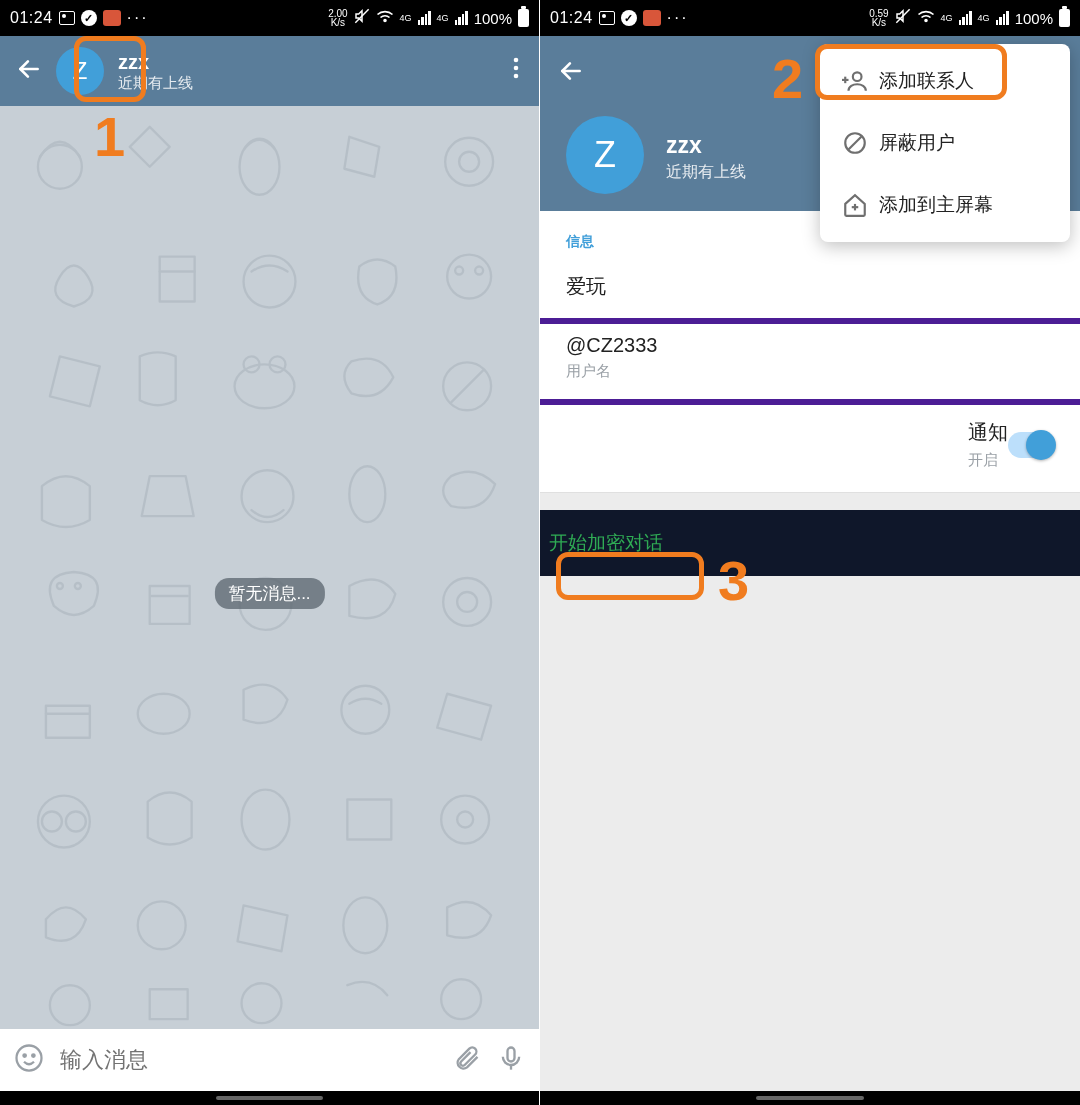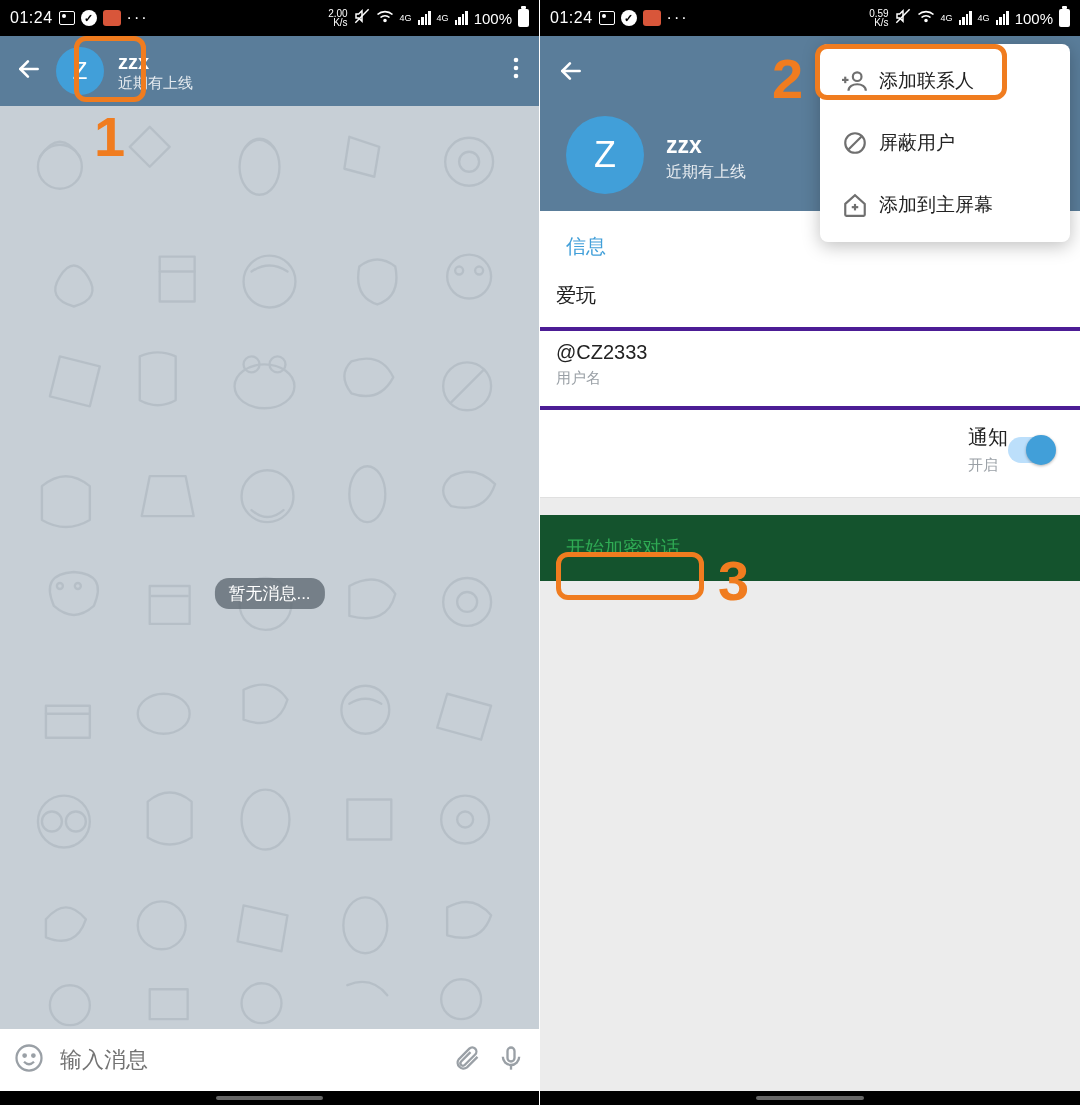--- a/index.html
+++ b/index.html
@@ -6,21 +6,21 @@
   html, body { width: 1080px; height: 1105px; font-family: -apple-system, "Helvetica Neue", Arial, "PingFang SC", "Microsoft YaHei", sans-serif; background:#fff; }
   .container { display:flex; width:1080px; height:1105px; }
   .pane { position:relative; width:540px; height:1105px; overflow:hidden; background:#e9e9e9; border-right:1px solid #fff; }
   .pane:last-child { border-right:none; }
 
   
   .statusbar { height:36px; background:#000; color:#fff; display:flex; align-items:center; justify-content:space-between; padding:0 10px; font-size:16px; }
   .sb-left, .sb-right { display:flex; align-items:center; gap:6px; }
   .sb-time { font-weight:500; letter-spacing:0.5px; }
   .sb-dots { letter-spacing:2px; }
-  .sb-kbs { font-size:10px; line-height:9px; text-align:right; }
+  .sb-kbs { font-size:10px; line-height:9px; text-align:center; }
   .sb-percent { font-size:15px; }
   .sb-battery { width:11px; height:18px; background:#fff; border-radius:2px; position:relative; }
   .sb-battery::before { content:""; position:absolute; top:-3px; left:3px; width:5px; height:3px; background:#fff; border-radius:1px; }
   .sb-img { width:16px; height:14px; border:1.5px solid #fff; border-radius:2px; position:relative; }
   .sb-img::after { content:""; position:absolute; top:2px; left:2px; width:4px; height:4px; border-radius:50%; background:#fff; }
   .sb-check { width:16px; height:16px; border-radius:50%; background:#fff; color:#000; display:flex; align-items:center; justify-content:center; font-size:11px; font-weight:bold; }
   .sb-red { width:18px; height:16px; background:#d8563a; border-radius:3px; position:relative; }
   .sb-signal { display:inline-flex; align-items:flex-end; gap:1px; }
   .sb-signal span { width:2.5px; background:#fff; }
   .sb-signal span:nth-child(1){height:5px;} .sb-signal span:nth-child(2){height:8px;} .sb-signal span:nth-child(3){height:11px;} .sb-signal span:nth-child(4){height:14px;}
@@ -55,33 +55,33 @@
   .profile-avatar { width:78px; height:78px; border-radius:50%; background:#419fd9; color:#fff; display:flex; align-items:center; justify-content:center; font-size:36px; font-weight:500; position:absolute; left:26px; top:80px; }
   .profile-text { position:absolute; left:126px; top:96px; color:#fff; }
   .profile-text .p-name { font-size:23px; font-weight:600; }
   .profile-text .p-sub { font-size:16px; opacity:0.85; margin-top:3px; }
 
   .menu { position:absolute; top:8px; right:10px; width:250px; background:#fff; border-radius:8px; box-shadow:0 4px 18px rgba(0,0,0,0.25); z-index:10; padding:6px 0; }
   .menu-item { display:flex; align-items:center; gap:11px; padding:18px 22px; font-size:19px; color:#222; }
   .menu-item svg { flex-shrink:0; }
 
   .info-panel { background:#fff; }
-  .section-label { color:#419fd9; font-size:20px; font-weight:400; padding:22px 26px 12px; }
-  .info-row { padding:10px 16px 18px; border-bottom:4px solid #4c1d95; }
+  .section-label { color:#419fd9; font-size:14px; font-weight:700; padding:22px 26px 12px; }
+  .info-row { padding:10px 26px 18px; border-bottom:6px solid #4c1d95; }
   .info-row:last-child { border-bottom:none; }
   .info-val { font-size:20px; color:#222; }
   .info-lab { font-size:15px; color:#9aa0a6; margin-top:5px; }
   .notif-row { display:flex; align-items:center; justify-content:flex-end; padding:14px 26px 22px; }
   .notif-left .info-val { font-size:20px; color:#222; }
   .notif-left .info-lab { font-size:15px; color:#9aa0a6; margin-top:5px; }
   .toggle { width:46px; height:26px; background:#bcdffb; border-radius:13px; position:relative; }
   .toggle::after { content:""; position:absolute; right:-2px; top:-2px; width:30px; height:30px; border-radius:50%; background:#419fd9; box-shadow:0 1px 3px rgba(0,0,0,0.3); }
 
   .gap { height:18px; background:#ececec; box-shadow: inset 0 1px 0 #e0e0e0; }
-  .action-row { background:#14532d; padding:20px 26px; font-size:19px; color:#2fab54; font-weight:500; }
+  .action-row { background:#0f172a; padding:20px 9px; font-size:19px; color:#2fab54; font-weight:500; }
   .profile-rest { background:#ececec; flex:1; }
 
   
   .annot-box { position:absolute; border:5px solid #f07c1f; border-radius:12px; pointer-events:none; z-index:20; }
   .annot-num { position:absolute; color:#f07c1f; font-size:56px; font-weight:800; font-family: Arial, sans-serif; z-index:21; pointer-events:none; }
 
   .pane2-col { display:flex; flex-direction:column; height:100%; }
 </style>
 </head>
 <body>

